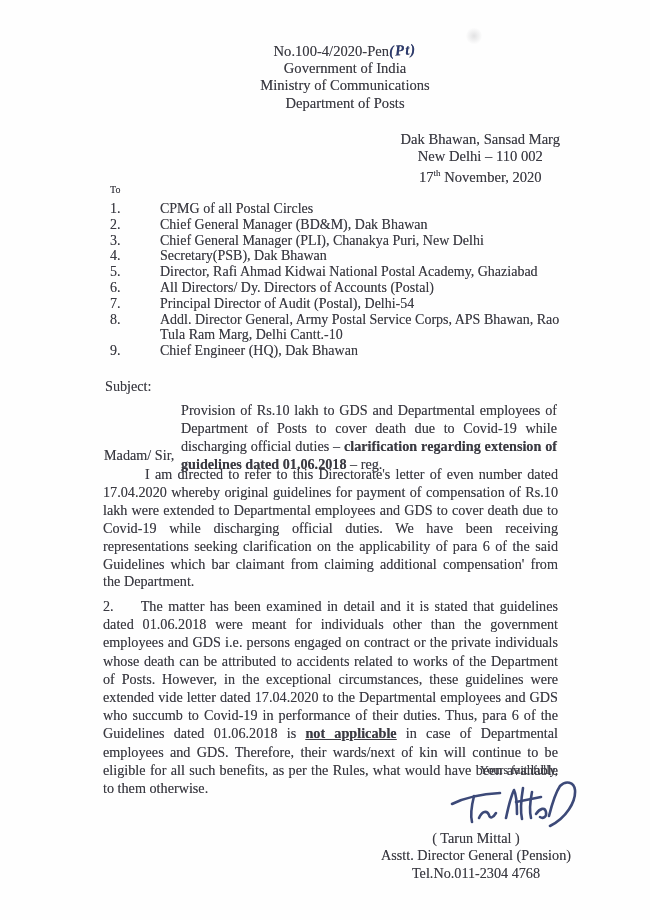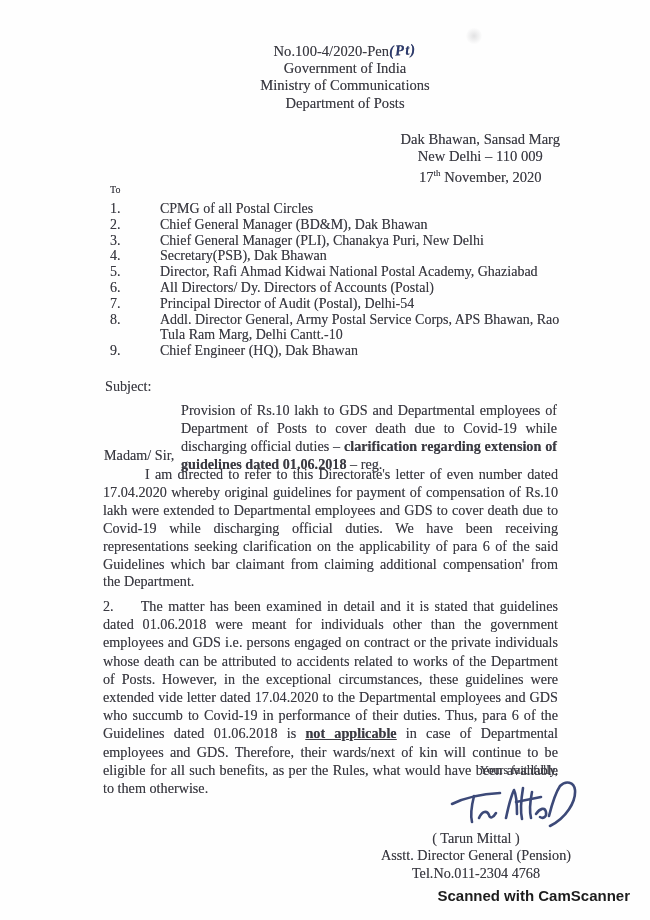--- a/index.html
+++ b/index.html
@@ -90,21 +90,21 @@
 
   <div class="hdr-center">
     <div><span>No.100-4/2020-Pen</span><span class="hand ref-hand">(Pt)</span></div>
     <div>Government of India</div>
     <div>Ministry of Communications</div>
     <div>Department of Posts</div>
   </div>
 
   <div class="station">
     <div>Dak Bhawan, Sansad Marg</div>
-    <div>New Delhi – 110 009</div>
+    <div>New Delhi – 110 002</div>
     <div><span>17</span><sup>th</sup><span> November, 2020</span></div>
   </div>
 
   <div class="to-label">To</div>
   <div class="recipients">
     <div class="recipient-row">
         <span class="recipient-num">1.</span>
         <span class="recipient-text">CPMG of all Postal Circles</span>
       </div>
     <div class="recipient-row">
@@ -169,15 +169,14 @@
       <path d="M103,42 C106,30 110,18 114,12 C120,6 128,8 129,16 C130,28 120,44 104,52"></path>
     </g>
   </svg>
 
   <div class="signer">
     <div>( Tarun Mittal )</div>
     <div>Asstt. Director General (Pension)</div>
     <div>Tel.No.011-2304 4768</div>
   </div>
 
-  <div class="scan-credit">Scanned with CamScanner</div>
 
 </div>
 
 </body></html>

